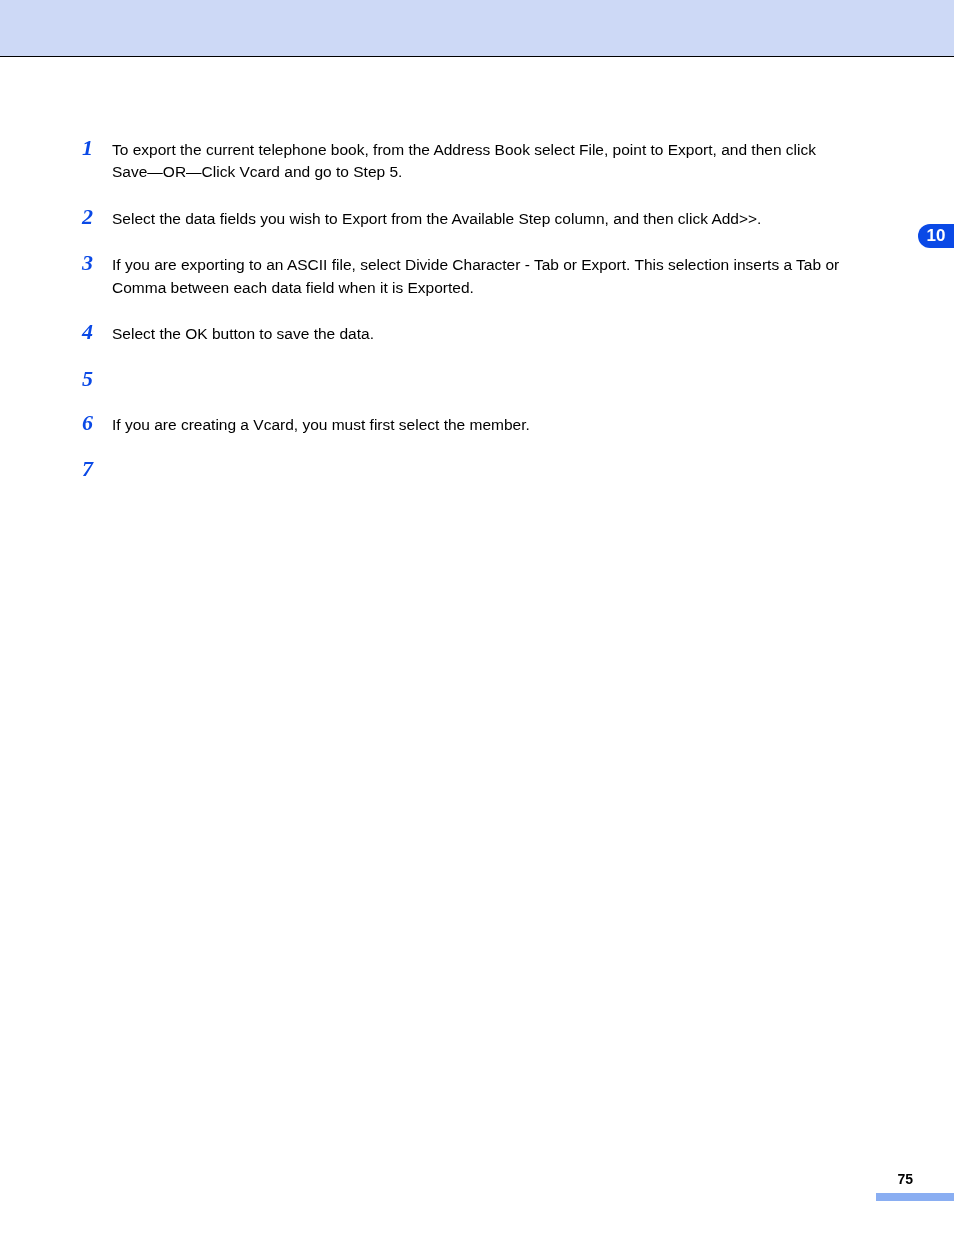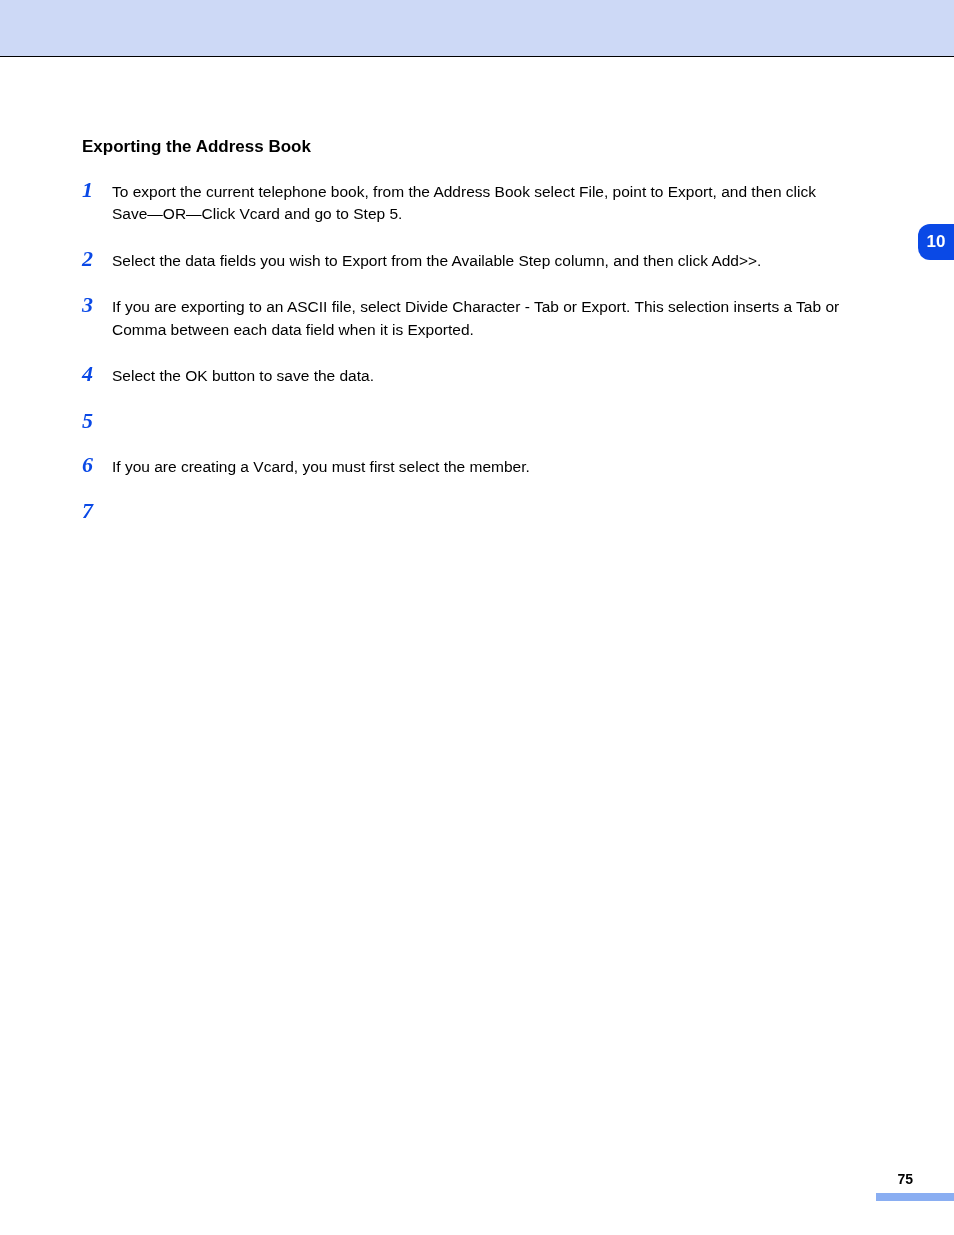--- a/index.html
+++ b/index.html
@@ -7,34 +7,33 @@
   .top-band { width: 954px; height: 56px; background: #cdd9f6; }
   .top-rule { width: 954px; height: 1px; background: #000; }
   .content { position: relative; padding: 80px 60px 0 82px; width: 902px; }
   .heading { font-size: 17px; font-weight: bold; margin-bottom: 22px; }
   .intro { font-size: 15.5px; line-height: 1.35; margin-bottom: 26px; }
   .steps { list-style: none; }
   .step { display: flex; align-items: flex-start; margin-bottom: 22px; }
   .step-num { color: #0a49e6; font-style: italic; font-weight: bold; font-size: 22px; width: 30px; flex-shrink: 0; line-height: 1; font-family: Georgia, 'Times New Roman', serif; }
   .step-body { font-size: 15.5px; line-height: 1.45; padding-top: 2px; }
   .step-body b { font-weight: normal; }
-  .side-tab { position: absolute; right: 0; top: 224px; width: 36px; height: 36px; background: #0a49e6; color: #fff; font-weight: bold; font-size: 17px; display: flex; align-items: center; justify-content: center; border-top-left-radius: 12px; border-bottom-left-radius: 12px; }
+  .side-tab { position: absolute; right: 0; top: 224px; width: 36px; height: 24px; background: #0a49e6; color: #fff; font-weight: bold; font-size: 17px; display: flex; align-items: center; justify-content: center; border-top-left-radius: 12px; border-bottom-left-radius: 12px; }
   .footer { position: absolute; bottom: 48px; right: 41px; font-size: 14px; font-weight: bold; }
   .footer-bar { position: absolute; bottom: 34px; right: 0; width: 78px; height: 8px; background: #8aaef2; }
 </style>
 </head>
 <body>
 
 <div class="top-band"></div>
 <div class="top-rule"></div>
 
 <div class="side-tab">10</div>
 
 <div class="content">
-  <div class="heading">Exporting the Address Book</div>
   <ol class="steps" id="steps">
       <li class="step">
         <div class="step-num">1</div>
         <div class="step-body">To export the current telephone book, from the Address Book select <b>File</b>, point to <b>Export</b>, and then click <b>Save</b>—<b>OR</b>—Click <b>Vcard</b> and go to Step 5.</div>
       </li>
       <li class="step">
         <div class="step-num">2</div>
         <div class="step-body">Select the data fields you wish to Export from the <b>Available Step</b> column, and then click <b>Add&gt;&gt;</b>.</div>
       </li>
       <li class="step">

